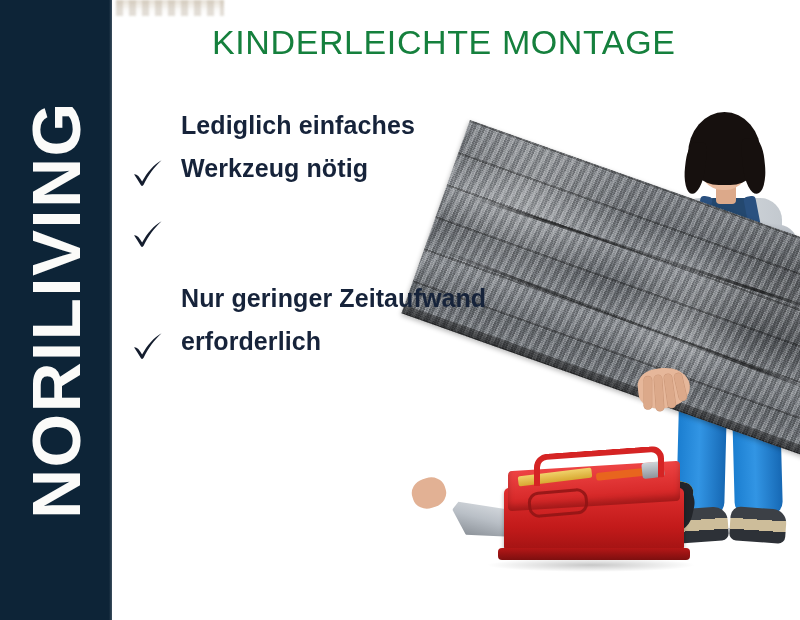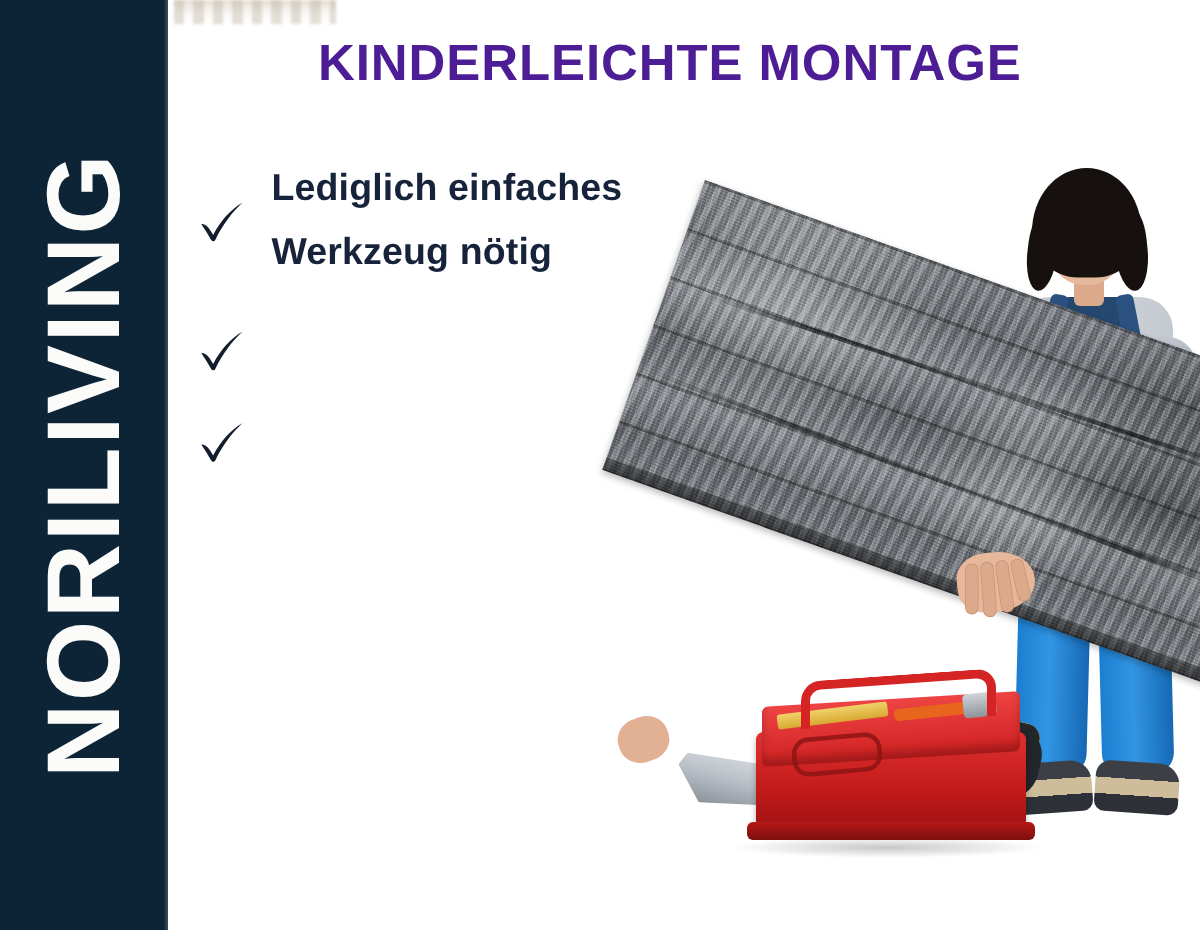--- a/index.html
+++ b/index.html
@@ -48,36 +48,36 @@
     filter:blur(1.2px);
     opacity:.75;
     pointer-events:none;
   }
 
   
   .headline{
     position:absolute;
     left:212px;top:23px;
     font-size:34px;
-    font-weight:bold;
-    color:#4c1d95;
+    font-weight:normal;
+    color:#15803d;
     letter-spacing:.6px;
     white-space:nowrap;
   }
 
   
   .bullets{
     position:absolute;
     left:131px;top:104px;
     width:430px;
   }
   .bullet{
     position:relative;
     display:flex;
-    align-items:center;
+    align-items:flex-end;
     margin-bottom:26px;
   }
   .bullet:last-child{margin-bottom:0;}
   .tick{
     flex:0 0 auto;
     width:34px;height:34px;
     margin-top:1px;
     margin-right:16px;
   }
   .tick svg{display:block;width:34px;height:34px;}
@@ -403,17 +403,19 @@
         </svg>
       </span>
     </div>
 
     <div class="bullet">
       <span class="tick">
         <svg viewBox="0 0 34 34" aria-hidden="true">
           <path d="M3.2 18.4 C5.6 18.0 8.4 20.6 11.1 25.6 C16.2 16.0 23.0 8.4 30.6 4.2 C23.6 10.6 17.2 19.2 12.6 28.8 C11.9 30.2 10.6 30.3 9.8 29.0 C7.6 25.2 5.2 21.6 3.2 18.4 Z" fill="#141d2e"></path>
         </svg>
       </span>
+      <span class="btext">Nur geringer Zeitaufwand
+erforderlich</span>
     </div>
 
   </div>
 
 </div>
 
 </body></html>

